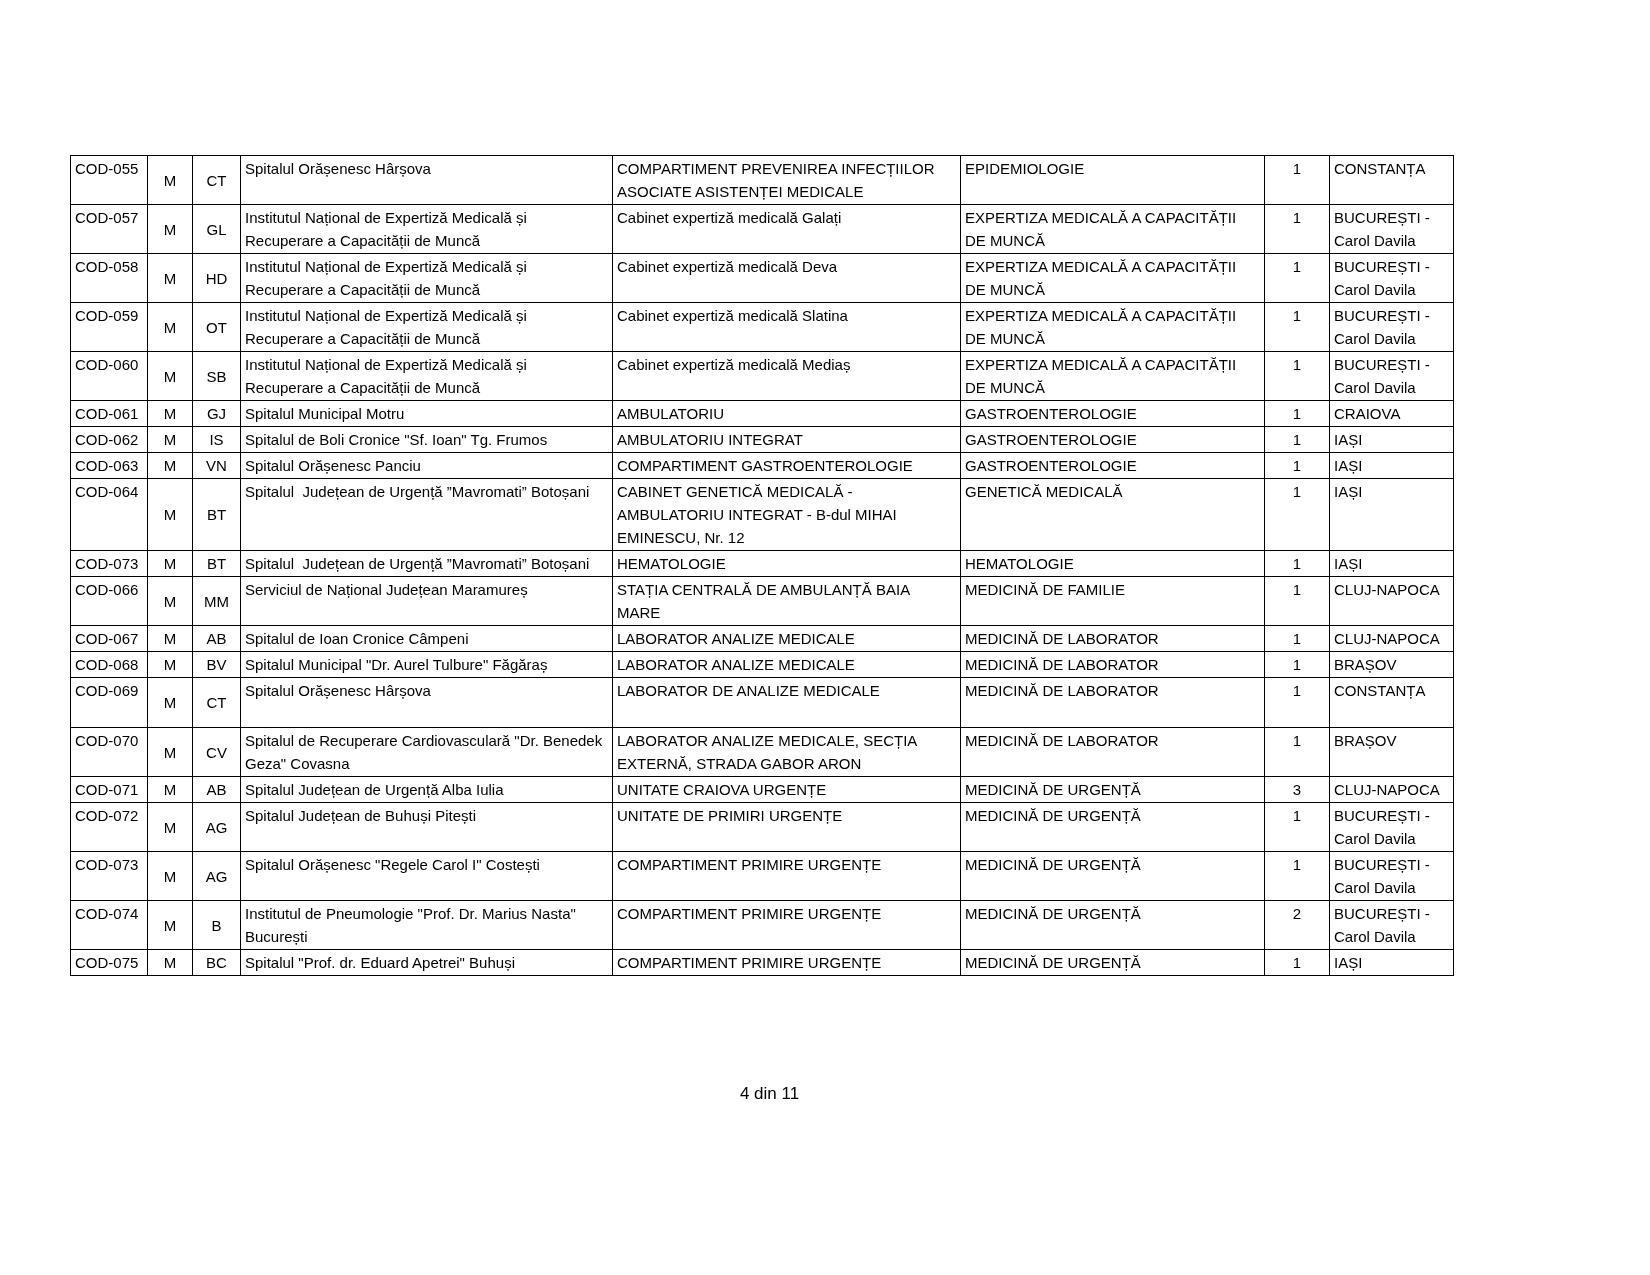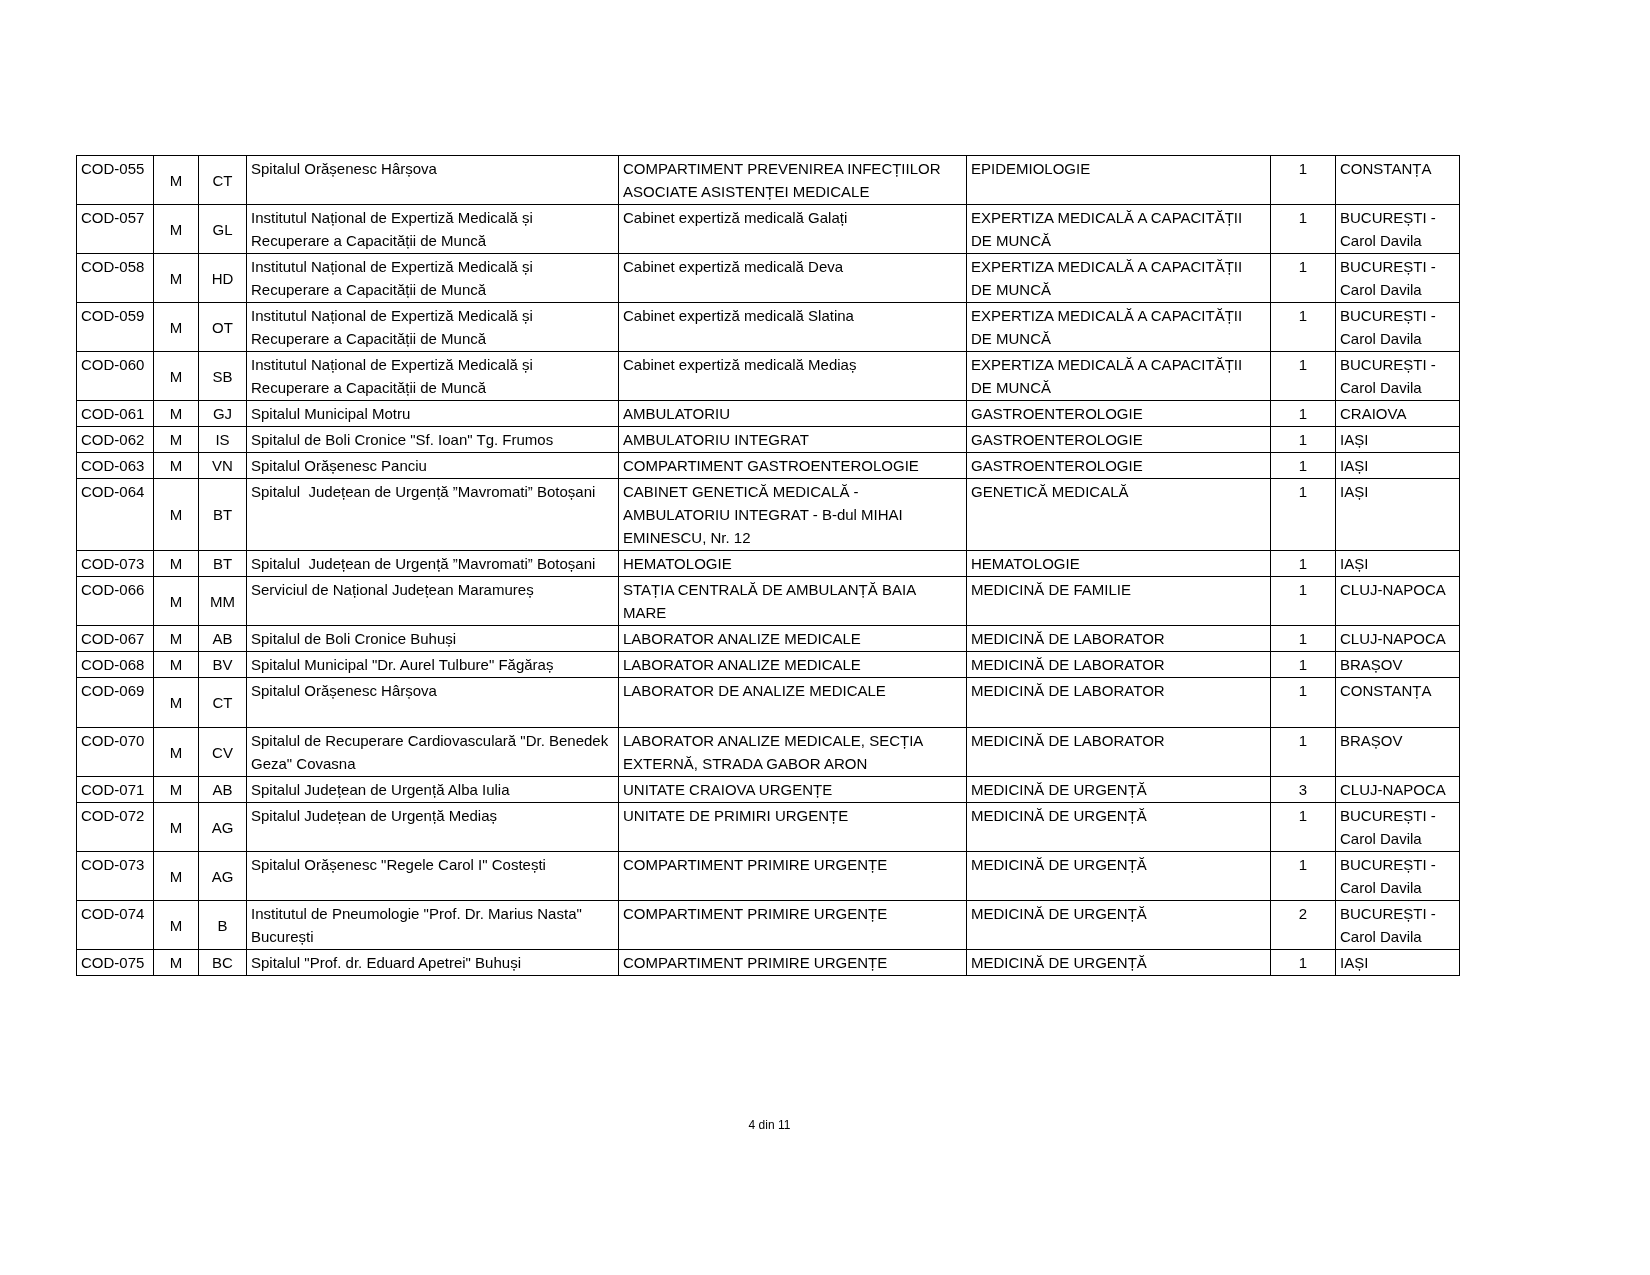--- a/index.html
+++ b/index.html
@@ -6,21 +6,21 @@
   html, body { width: 1650px; height: 1275px; }
   body {
     background: #ffffff;
     color: #000000;
     font-family: "Liberation Sans", sans-serif;
     position: relative;
     overflow: hidden;
   }
   .table-wrap {
     position: absolute;
-    left: 76px;
+    left: 70px;
     top: 155px;
     width: 1383px;
   }
   table {
     border-collapse: collapse;
     table-layout: fixed;
     width: 100%;
     font-size: 15px;
     line-height: 23px;
   }
@@ -38,23 +38,23 @@
     vertical-align: middle;
   }
   td.c-count { text-align: center; }
   td.c-city, td.c-institution, td.c-department, td.c-specialty { text-align: left; }
   
   tbody tr:nth-child(14) td { height: 50px; }
   .footer {
     position: absolute;
     left: 78px;
     width: 1383px;
-    top: 1118px;
+    top: 1084px;
     text-align: center;
-    font-size: 12px;
+    font-size: 17px;
   }
 </style>
 </head>
 <body>
 
 <div class="page">
   <div class="table-wrap">
     <table>
       <colgroup>
         <col style="width:77px">
@@ -174,21 +174,21 @@
     <td class="c-institution">Serviciul de Național Județean Maramureș</td>
     <td class="c-department">STAȚIA CENTRALĂ DE AMBULANȚĂ BAIA MARE</td>
     <td class="c-specialty">MEDICINĂ DE FAMILIE</td>
     <td class="c-count">1</td>
     <td class="c-city">CLUJ-NAPOCA</td>
   </tr>
           <tr>
     <td class="c-code">COD-067</td>
     <td class="c-m">M</td>
     <td class="c-county">AB</td>
-    <td class="c-institution">Spitalul de Boli Cronice Buhuși</td>
+    <td class="c-institution">Spitalul de Ioan Cronice Câmpeni</td>
     <td class="c-department">LABORATOR ANALIZE MEDICALE</td>
     <td class="c-specialty">MEDICINĂ DE LABORATOR</td>
     <td class="c-count">1</td>
     <td class="c-city">CLUJ-NAPOCA</td>
   </tr>
           <tr>
     <td class="c-code">COD-068</td>
     <td class="c-m">M</td>
     <td class="c-county">BV</td>
     <td class="c-institution">Spitalul Municipal "Dr. Aurel Tulbure" Făgăraș</td>
@@ -224,21 +224,21 @@
     <td class="c-institution">Spitalul Județean de Urgență Alba Iulia</td>
     <td class="c-department">UNITATE CRAIOVA URGENȚE</td>
     <td class="c-specialty">MEDICINĂ DE URGENȚĂ</td>
     <td class="c-count">3</td>
     <td class="c-city">CLUJ-NAPOCA</td>
   </tr>
           <tr>
     <td class="c-code">COD-072</td>
     <td class="c-m">M</td>
     <td class="c-county">AG</td>
-    <td class="c-institution">Spitalul Județean de Urgență Mediaș</td>
+    <td class="c-institution">Spitalul Județean de Buhuși Pitești</td>
     <td class="c-department">UNITATE DE PRIMIRI URGENȚE</td>
     <td class="c-specialty">MEDICINĂ DE URGENȚĂ</td>
     <td class="c-count">1</td>
     <td class="c-city">BUCUREȘTI - Carol Davila</td>
   </tr>
           <tr>
     <td class="c-code">COD-073</td>
     <td class="c-m">M</td>
     <td class="c-county">AG</td>
     <td class="c-institution">Spitalul Orășenesc "Regele Carol I" Costești</td>

